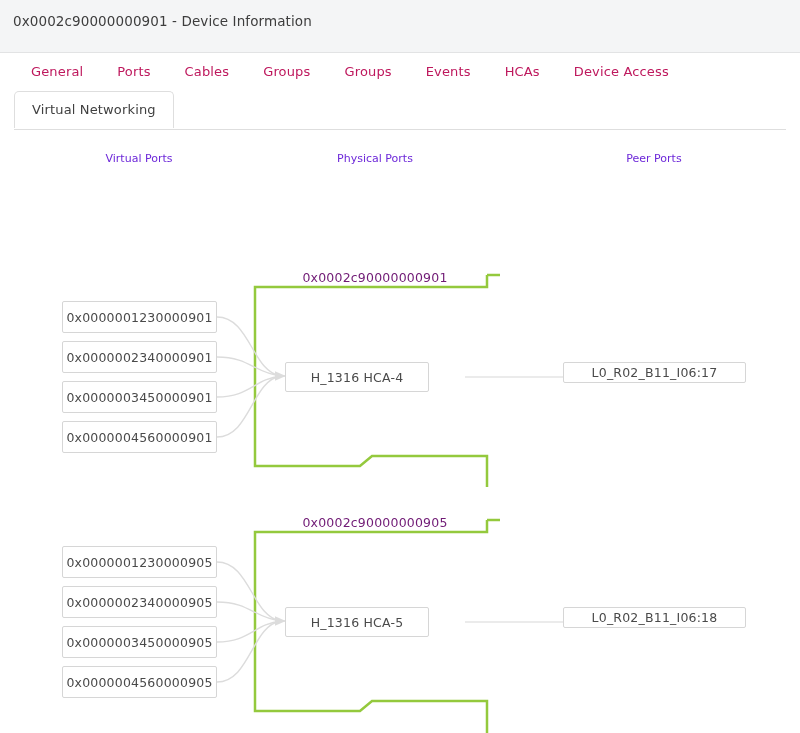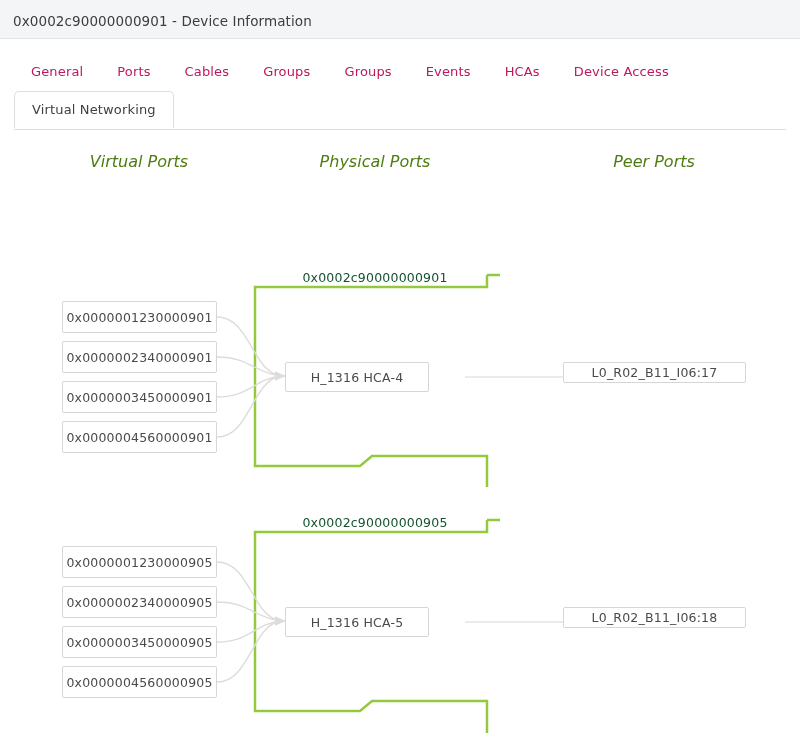--- a/index.html
+++ b/index.html
@@ -14,21 +14,21 @@
     overflow: hidden;
     font-family: "DejaVu Sans", sans-serif;
     color: #3c3c3c;
   }
 
   
   .titlebar {
     position: absolute;
     left: 0; top: 0;
     width: 800px;
-    height: 39px;
+    height: 53px;
     background: #f4f5f6;
     border-bottom: 1px solid #e2e3e4;
     box-sizing: border-box;
   }
   .titlebar-text {
     position: absolute;
     left: 13px;
     top: 13px;
     font-size: 13.5px;
     color: #3d3d3d;
@@ -92,25 +92,24 @@
   
   .col-headers {
     position: absolute;
     left: 0;
     top: 152px;
     width: 800px;
     height: 22px;
   }
   .col-header {
     position: absolute;
-    font-size: 16px;
-    color: #4d7c0f;
+    font-size: 11px;
+    color: #6d28d9;
     white-space: nowrap;
     transform: translateX(-50%);
-    font-style: italic;
   }
   .col-header.c0 { left: 139px; }
   .col-header.c1 { left: 375px; }
   .col-header.c2 { left: 654px; }
 
   
   .canvas {
     position: absolute;
     left: 0;
     top: 0;
@@ -148,21 +147,21 @@
   }
   .node-peer {
     width: 183px;
     height: 21px;
     left: 563px;
   }
 
   .group-title {
     position: absolute;
     font-size: 12.5px;
-    color: #14532d;
+    color: #701a75;
     white-space: nowrap;
     transform: translateX(-50%);
     left: 375px;
     letter-spacing: 0.2px;
   }
 </style>
 </head>
 <body>
 
 <div class="titlebar">

